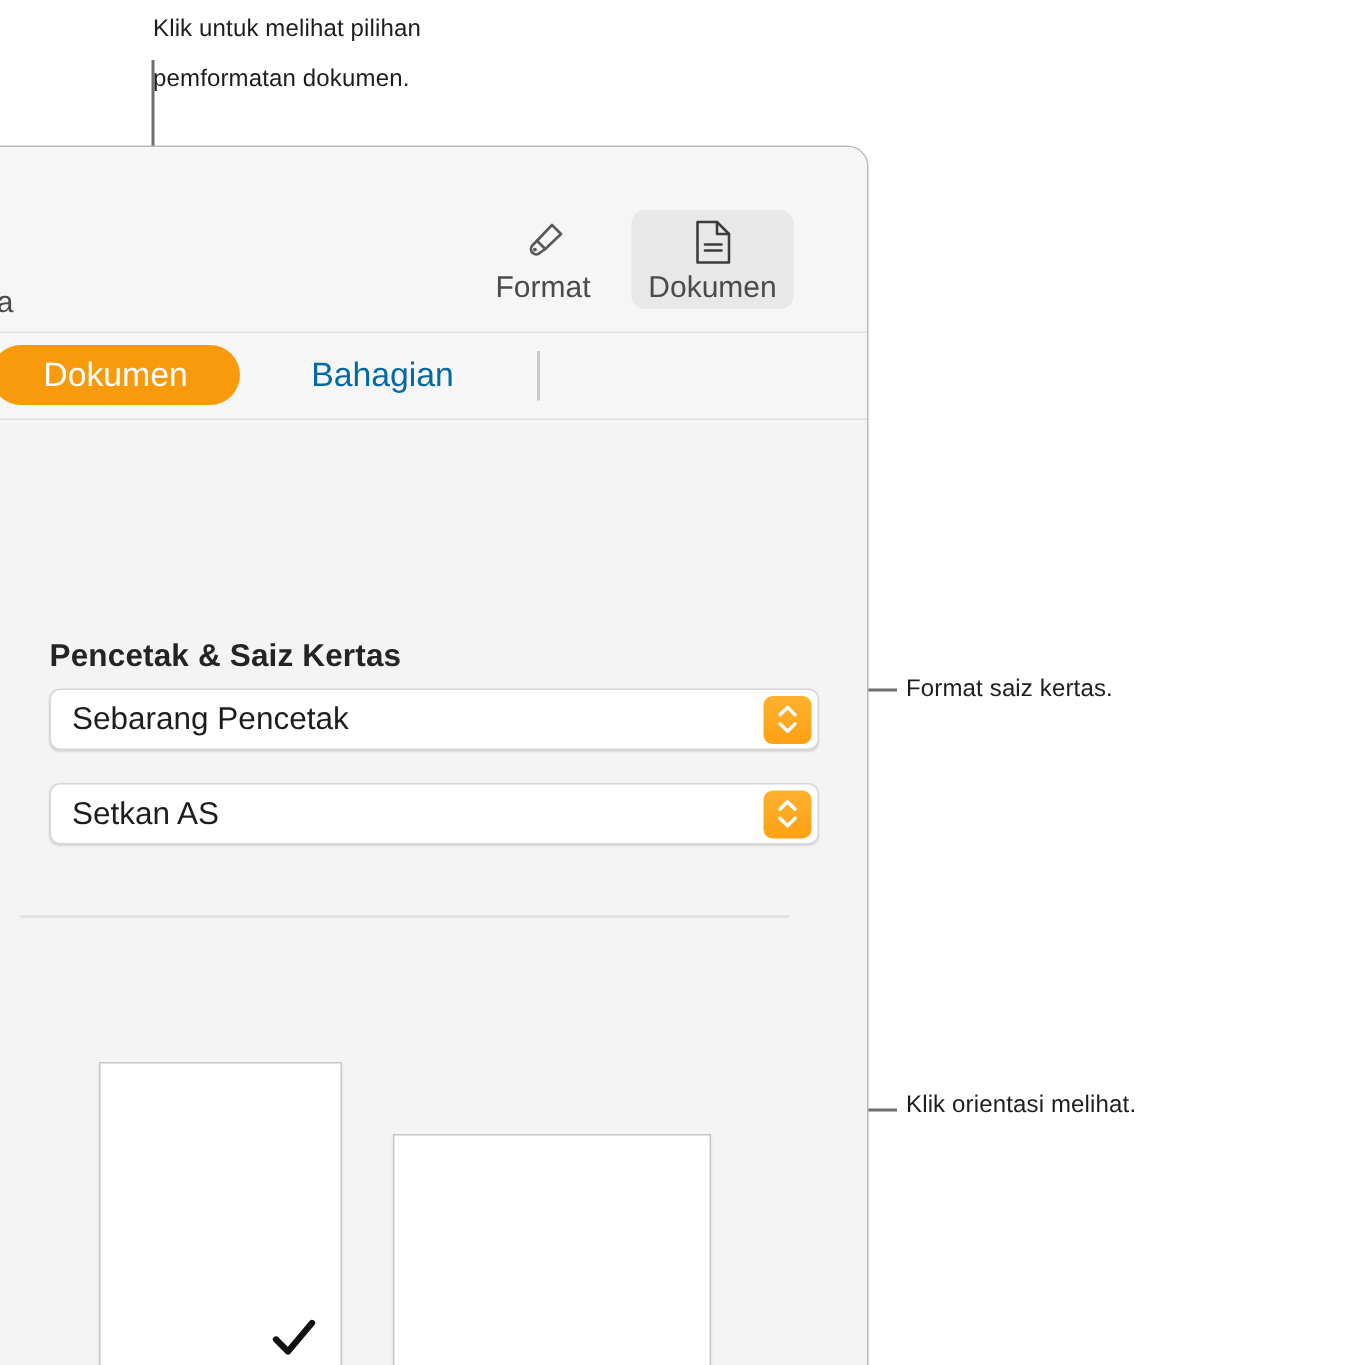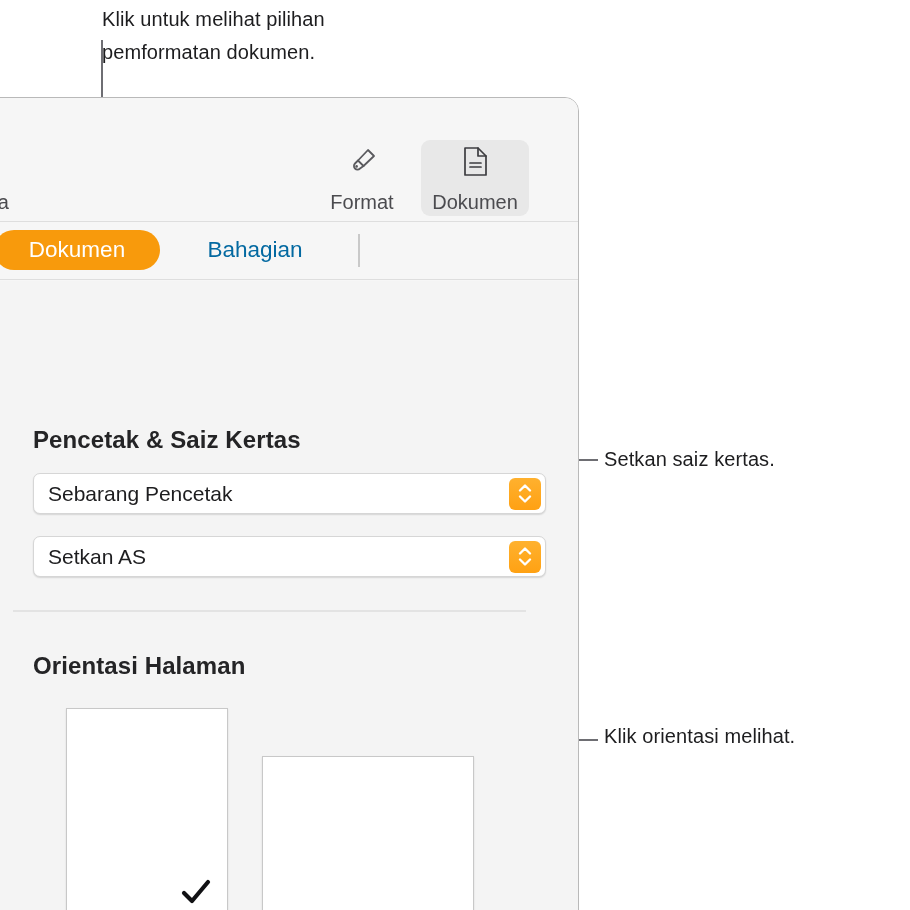--- a/index.html
+++ b/index.html
@@ -13,21 +13,21 @@
     position: relative;
     overflow: hidden;
     font-family: "Liberation Sans", "DejaVu Sans", sans-serif;
     -webkit-font-smoothing: antialiased;
   }
 
   
   .callout-text {
     position: absolute;
     color: #1d1d1f;
-    font-size: 20px;
+    font-size: 16px;
     line-height: 33px;
     white-space: pre;
     letter-spacing: 0.1px;
   }
   #callout-top {
     left: 102px;
     top: 3px;
   }
   #callout-paper {
     left: 604px;
@@ -91,21 +91,21 @@
     border-top-left-radius: 13px;
     box-sizing: border-box;
   }
   .tool-btn {
     position: absolute;
     width: 108px;
     top: 42px;
     display: flex;
     flex-direction: column;
     align-items: center;
-    gap: 12px;
+    gap: 2px;
     border-radius: 9px;
     padding-top: 4px;
     padding-bottom: 2px;
     box-sizing: border-box;
   }
   #tool-format { left: 327px; }
   #tool-dokumen {
     left: 440px;
     background: #e8e8e8;
   }
@@ -182,21 +182,21 @@
   #panel-body {
     position: absolute;
     left: 0;
     top: 183px;
     right: 0;
     bottom: 0;
     background: #f4f4f4;
   }
   .section-title {
     position: absolute;
-    font-size: 24px;
+    font-size: 21px;
     font-weight: bold;
     color: #242426;
     white-space: pre;
     letter-spacing: 0.1px;
   }
   #title-printer {
     left: 52px;
     top: 145px;
   }
   #title-orientation {
@@ -207,21 +207,20 @@
   .popup {
     position: absolute;
     left: 52px;
     width: 513px;
     height: 41px;
     background: #ffffff;
     border: 1px solid #d6d6d6;
     border-radius: 7px;
     box-shadow: 0 1px 1.5px rgba(0,0,0,0.13);
     box-sizing: border-box;
-    margin-top: 14px;
   }
   #popup-printer { top: 178px; }
   #popup-papersize { top: 241px; }
 
   .popup-value {
     position: absolute;
     left: 14px;
     top: 0;
     height: 39px;
     line-height: 39px;
@@ -282,21 +281,21 @@
 </style>
 </head>
 <body>
 
 <div class="leader-v" id="leader-top-line"></div>
 <div class="leader-h" id="leader-paper-line"></div>
 <div class="leader-h" id="leader-orient-line"></div>
 
 <div class="callout-text" id="callout-top">Klik untuk melihat pilihan
 pemformatan dokumen.</div>
-<div class="callout-text" id="callout-paper">Setkan saiz kertas.</div>
+<div class="callout-text" id="callout-paper">Format saiz kertas.</div>
 <div class="callout-text" id="callout-orient">Klik orientasi melihat.</div>
 
 <div id="inspector-panel">
 
   <div id="toolbar">
     <div id="tool-name-collab">sama</div>
 
     <div class="tool-btn" id="tool-format">
       <span class="tool-icon">
         <svg width="32" height="31" viewBox="0 0 32 31" fill="none" stroke="#5a5a5e" stroke-width="1.8" stroke-linecap="round" stroke-linejoin="round">
@@ -350,21 +349,20 @@
           <path d="M2 6.5 L7 1.5 L12 6.5"></path>
         </svg>
         <svg width="14" height="8" viewBox="0 0 14 8" fill="none" stroke="#ffffff" stroke-width="2.3" stroke-linecap="round" stroke-linejoin="round">
           <path d="M2 1.5 L7 6.5 L12 1.5"></path>
         </svg>
       </span>
     </div>
 
     <div id="section-divider"></div>
 
-    <div class="section-title" id="title-orientation">Orientasi Halaman</div>
 
     <div class="page-thumb" id="thumb-portrait">
       <svg id="portrait-check" viewBox="0 0 34 34" fill="none" stroke="#111114" stroke-width="4.2" stroke-linecap="round" stroke-linejoin="round">
         <path d="M5 18 L13 26 L29 7"></path>
       </svg>
     </div>
 
     <div class="page-thumb" id="thumb-landscape"></div>
 
   </div>

